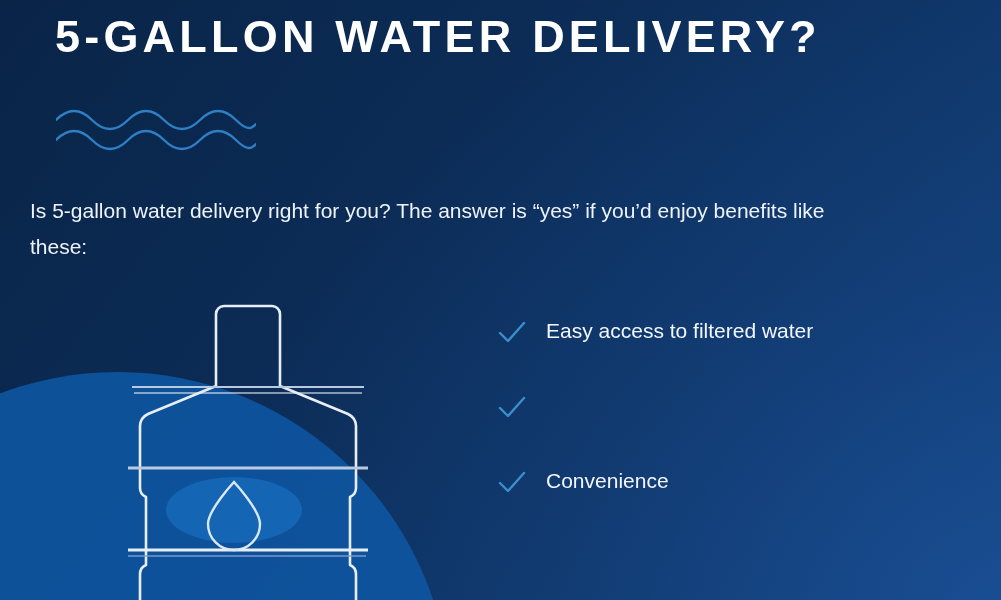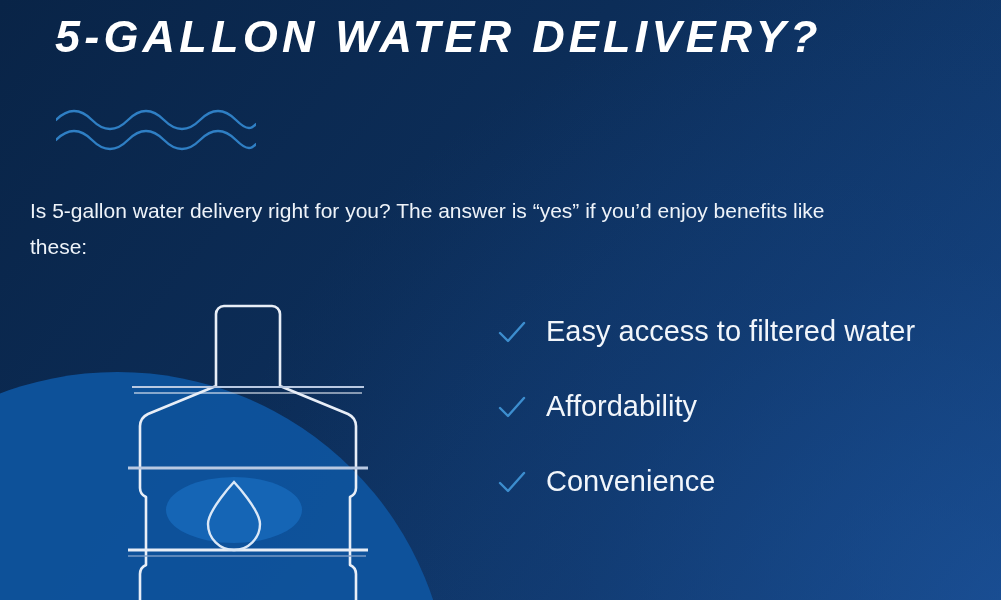--- a/index.html
+++ b/index.html
@@ -46,21 +46,20 @@
     position:absolute;
     left:55px;
     top:14px;
     width:930px;
     font-size:45px;
     font-weight:700;
     line-height:1.0;
     color:#ffffff;
     letter-spacing:4.2px;
     white-space:nowrap;
-    font-style:italic;
   }
 
   
   .waves {
     position:absolute;
     left:56px;
     top:108px;
     width:200px;
     height:48px;
   }
@@ -92,21 +91,21 @@
     align-items:flex-start;
   }
   .check-icon {
     flex:0 0 auto;
     width:28px;
     height:26px;
     margin-right:20px;
     margin-top:2px;
   }
   .benefit-label {
-    font-size:29px;
+    font-size:21px;
     line-height:26px;
     color:#f2f6fb;
     white-space:nowrap;
     text-align:right;
   }
 
   
   .bottle {
     position:absolute;
     left:88px;
@@ -187,21 +186,20 @@
       </span>
       <span class="benefit-label">Easy access to filtered water</span>
     </li>
 
     <li class="benefit-item">
       <span class="check-icon">
         <svg width="28" height="26" viewBox="0 0 28 26" fill="none">
           <path d="M2 13 L10 21 L26 3" stroke="#3d8ecf" stroke-width="2.4" fill="none" stroke-linecap="round" stroke-linejoin="round"></path>
         </svg>
       </span>
-      <span class="benefit-label">Affordability</span>
     </li>
 
 
     <li class="benefit-item">
       <span class="check-icon">
         <svg width="28" height="26" viewBox="0 0 28 26" fill="none">
           <path d="M2 13 L10 21 L26 3" stroke="#3d8ecf" stroke-width="2.4" fill="none" stroke-linecap="round" stroke-linejoin="round"></path>
         </svg>
       </span>
       <span class="benefit-label">Convenience</span>

